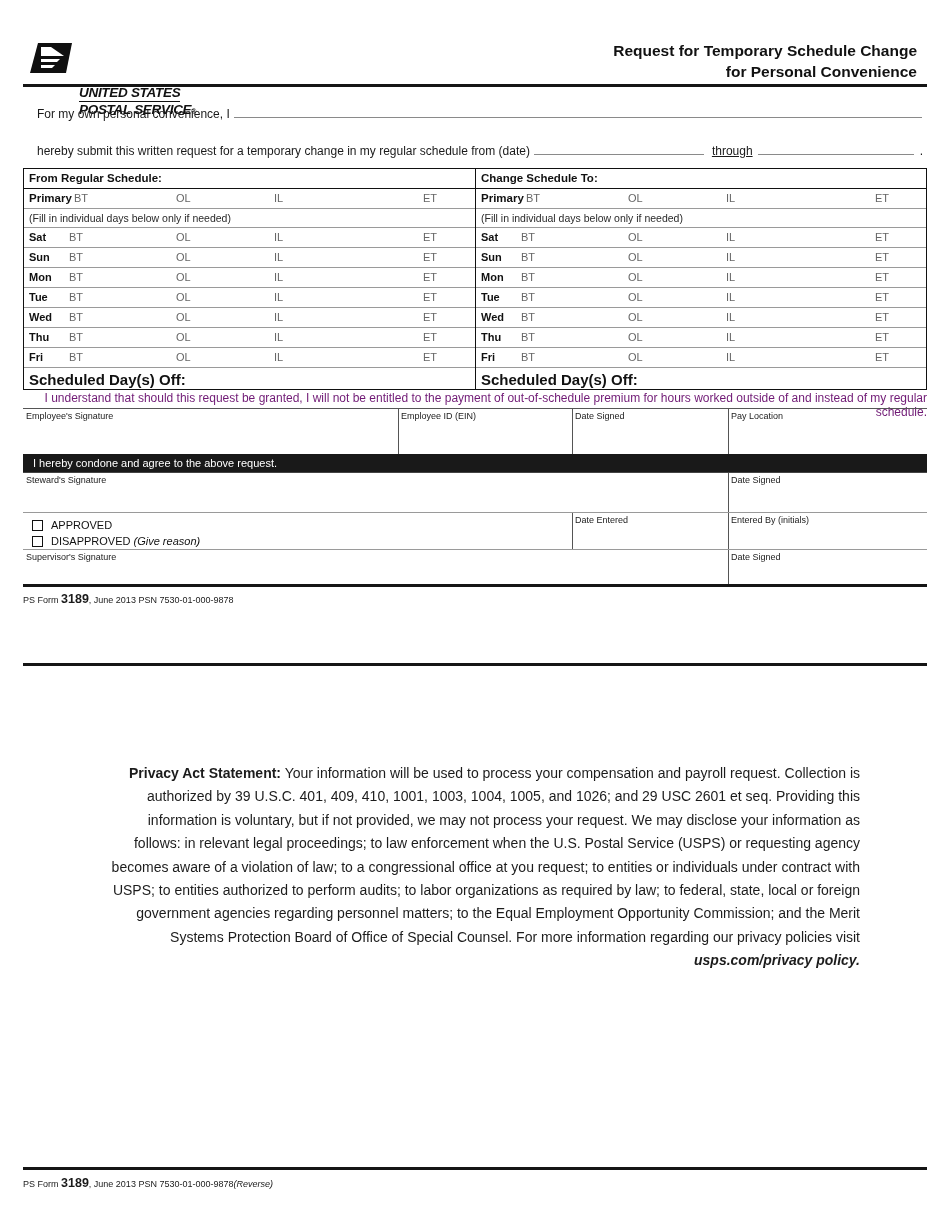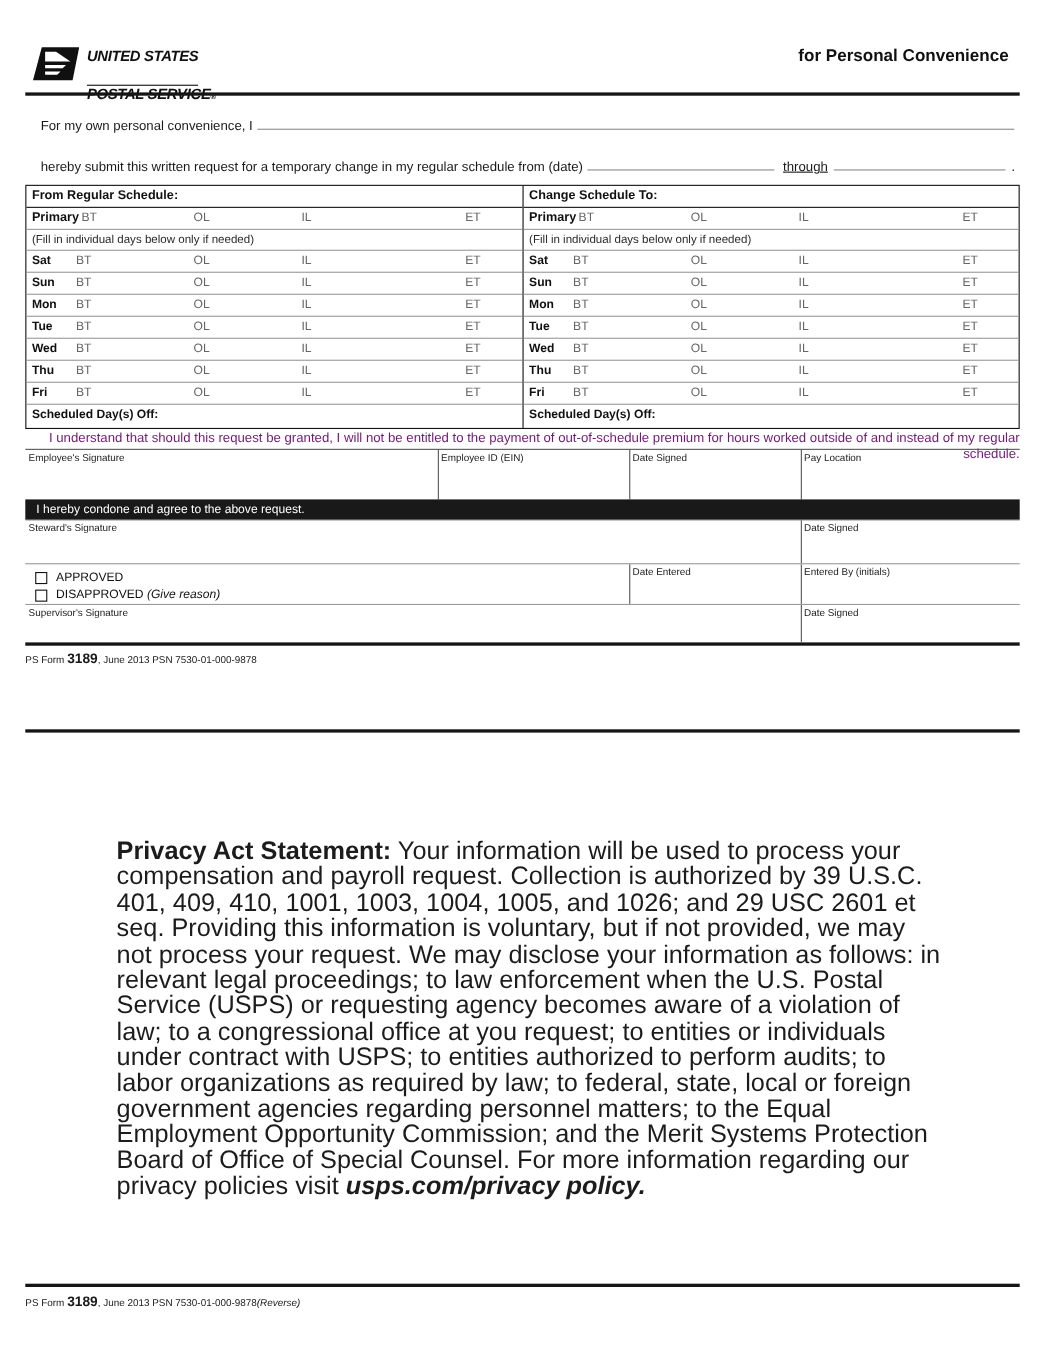--- a/index.html
+++ b/index.html
@@ -4,21 +4,21 @@
 <style>
   * { margin:0; padding:0; box-sizing:border-box; }
   html,body { background:#fff; }
   body { font-family:"Liberation Sans", sans-serif; color:#111; }
   .page { position:relative; width:950px; height:1230px; background:#fff; overflow:hidden; }
   .abs { position:absolute; }
 
   
   .logo-wrap { left:30px; top:42px; display:flex; align-items:flex-start; gap:7px; }
   .logo-text { font-weight:bold; font-style:italic; font-size:13.5px; letter-spacing:-0.3px; line-height:15px; padding-top:1px; }
-  .logo-line1 { border-bottom:1.5px solid #111; padding-bottom:19px; display:inline-block; }
+  .logo-line1 { border-bottom:1.5px solid #111; padding-bottom:1px; display:inline-block;margin-top:42px; }
   .logo-line2 { display:block; }
   .logo-reg { font-size:7px; font-style:normal; vertical-align:baseline; }
   .form-title { right:33px; top:40px; text-align:right; font-weight:bold; font-size:15.5px; line-height:21px; }
   .rule { background:#151515; height:3px; left:23px; width:904px; }
   .intro-row { left:37px; width:885px; display:flex; align-items:baseline; font-size:12px; color:#1a1a1a; }
   .intro-row .gap { flex:1; border-bottom:1px solid #8a8a8a; height:14px; margin-left:4px; }
   .intro2 { width:886px; }
   .seg { border-bottom:1px solid #8a8a8a; height:14px; display:inline-block; }
 
   
@@ -29,21 +29,21 @@
   .trow.hdr { height:20px; border-bottom:1px solid #111; }
   .trow.r20 { height:20px; border-bottom:1px solid #9a9a9a; }
   .trow.r19 { height:19px; border-bottom:1px solid #9a9a9a; }
   .trow.last { height:19px; border-bottom:none; }
   .hdr-label { position:absolute; left:5px; top:3px; font-weight:bold; font-size:11.5px; }
   .primary-label { position:absolute; left:5px; top:3px; font-weight:bold; font-size:11.5px; }
   .note-label { position:absolute; left:5px; top:3px; font-size:10.5px; color:#2a2a2a; }
   .day-label { position:absolute; left:5px; top:3px; font-weight:bold; font-size:11px; }
   .col { position:absolute; top:3px; font-size:11px; color:#666; }
   .c0 { left:45px; } .c0p { left:50px; } .c1 { left:152px; } .c2 { left:250px; } .c3 { left:352px;padding-left:47px; }
-  .daysoff-label { position:absolute; left:5px; top:3px; font-weight:bold; font-size:11px; }
+  .daysoff-label { position:absolute; left:5px; top:3px; font-weight:bold; font-size:15px; }
 
   
   .ack { left:23px; top:391px; width:904px; font-size:12px; color:#701a75;text-align:right; }
 
   
   .sigtable { left:23px; top:408px; width:904px; border-top:1px solid #555; border-bottom:3px solid #151515; }
   .sigrow { position:relative; width:100%; }
   .cell-label { position:absolute; top:2px; left:3px; font-size:9px; color:#222; white-space:nowrap; }
   .vline { position:absolute; top:0; bottom:0; border-left:1px solid #555; }
   .rowA { height:45px; }
@@ -54,21 +54,21 @@
   .chk-line { position:absolute; left:9px; display:flex; align-items:center; gap:8px; font-size:11px; color:#111; }
   .chk-box { width:11px; height:11px; border:1.6px solid #111; background:#fff; display:inline-block; }
   .give-reason { font-style:italic; }
 
   
   .psline { left:23px; display:flex; align-items:baseline; font-size:9px; color:#1a1a1a; }
   .psline .num { font-size:12.5px; font-weight:bold; }
   .psline .it { font-style:italic; }
 
   
-  .privacy { left:106px; top:762px; width:754px; font-size:23px; line-height:23.4px; color:#1c1c1c; }
+  .privacy { left:106px; top:762px; width:754px; font-size:14px; line-height:23.4px; color:#1c1c1c;text-align:right; }
   .privacy b { font-weight:bold; }
   .privacy .plink { font-weight:bold; font-style:italic; }
 </style>
 </head>
 <body>
 
 <div class="page">
 
   <div class="abs logo-wrap">
     <span>
@@ -78,20 +78,21 @@
         <polygon points="11,17 30,17 27,20 11,20" fill="#ffffff"></polygon>
         <polygon points="11,23 25,23 22,26 11,26" fill="#ffffff"></polygon>
       </svg>
     </span>
     <span class="logo-text">
       <span class="logo-line1">UNITED STATES</span>
       <span class="logo-line2"><span>POSTAL SERVICE</span><span class="logo-reg">®</span></span>
     </span>
   </div>
   <div class="abs form-title">
+    <div>Request for Temporary Schedule Change</div>
     <div>for Personal Convenience</div>
   </div>
   <div class="abs rule" style="top:84px;"></div>
 
   <div class="abs intro-row" style="top:104px;">
     <span>For my own personal convenience, I</span>
     <span class="gap"></span>
   </div>
   <div class="abs intro-row intro2" style="top:141px;">
     <span>hereby submit this written request for a temporary change in my regular schedule from (date)</span>

